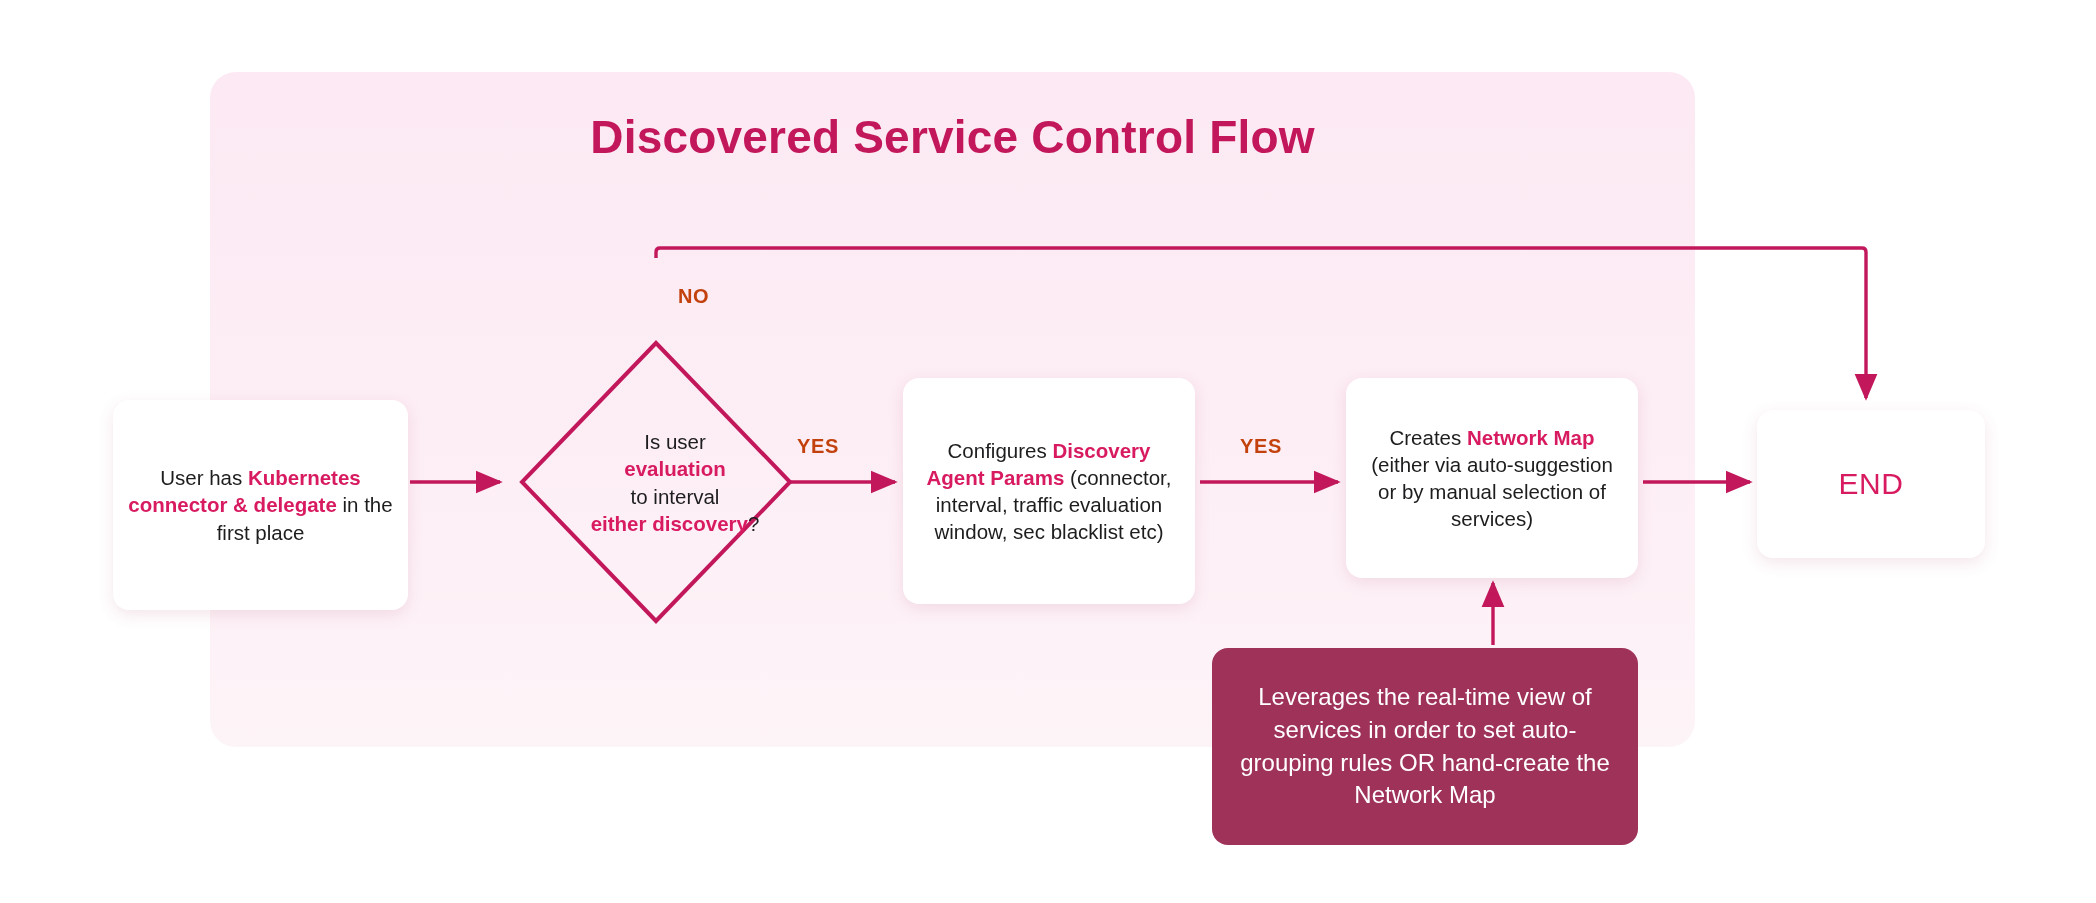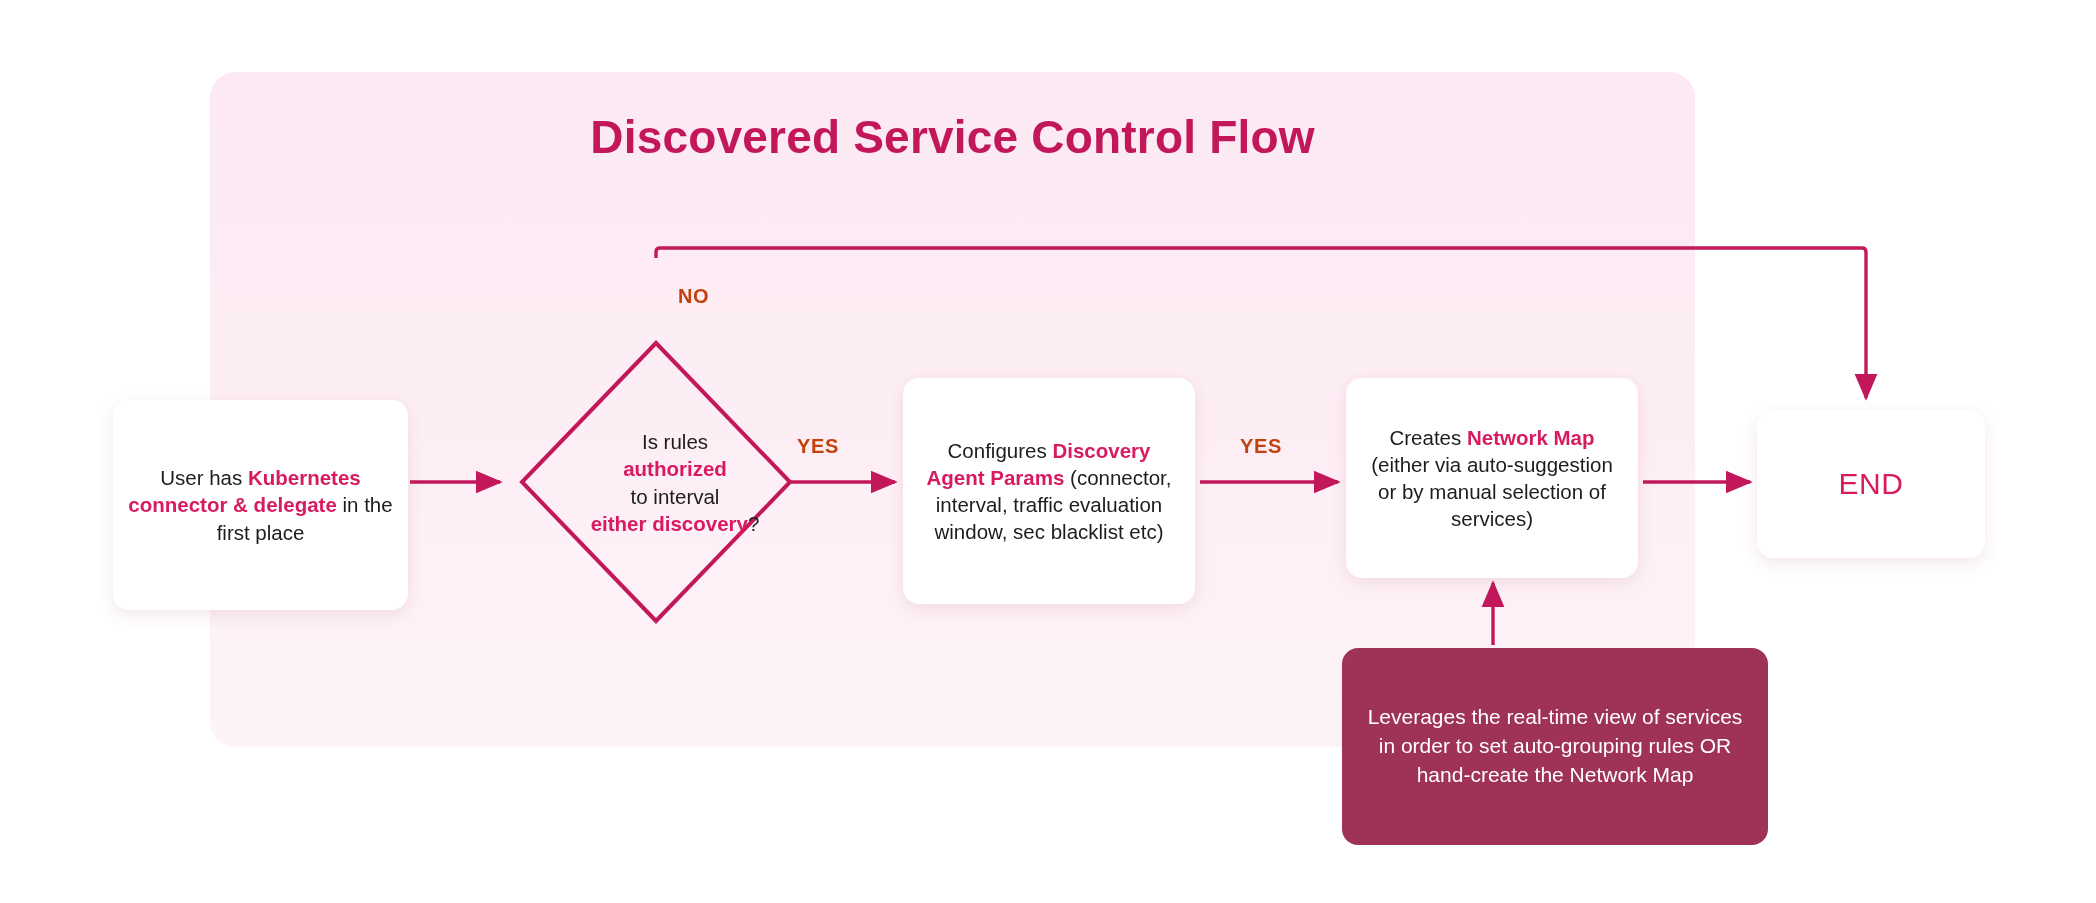--- a/index.html
+++ b/index.html
@@ -63,28 +63,28 @@
   #node-end    { left: 1757px; top: 410px; width: 228px; height: 148px; }
   #node-end .end-label {
     color: #d81b60;
     font-size: 30px;
     font-weight: normal;
     letter-spacing: 0.5px;
   }
 
   .note {
     position: absolute;
-    left: 1342px;
+    left: 1212px;
     top: 648px;
     width: 426px;
     height: 197px;
     background: #9e3259;
     border-radius: 16px;
     color: #ffffff;
-    font-size: 21px;
+    font-size: 24px;
     line-height: 1.37;
     display: flex;
     align-items: center;
     justify-content: center;
     text-align: center;
     box-sizing: border-box;
     padding: 12px 22px;
   }
 
   .diamond-text {
@@ -142,22 +142,22 @@
       <line x1="1493" y1="645" x2="1493" y2="583" marker-end="url(#arrow)"></line>
 
       <path d="M656,258 L656,252 Q656,248 660,248 L1862,248 Q1866,248 1866,252 L1866,398" marker-end="url(#arrow)"></path>
 
       <path d="M656,343 L790,482 L656,621 L522,482 Z" stroke-width="4"></path>
     </g>
   </svg>
 
   <div class="diamond-text">
     <div>
-      <span>Is rules</span><br>
-      <span class="hl">authorized</span><br>
+      <span>Is user</span><br>
+      <span class="hl">evaluation</span><br>
       <span>to interval</span><br>
       <span class="hl">either discovery</span><span>?</span>
     </div>
   </div>
 
   <div class="node" id="node-start">
     <div>
       <span>User has </span><span class="hl">Kubernetes connector &amp; delegate</span><span> in the first place</span>
     </div>
   </div>

